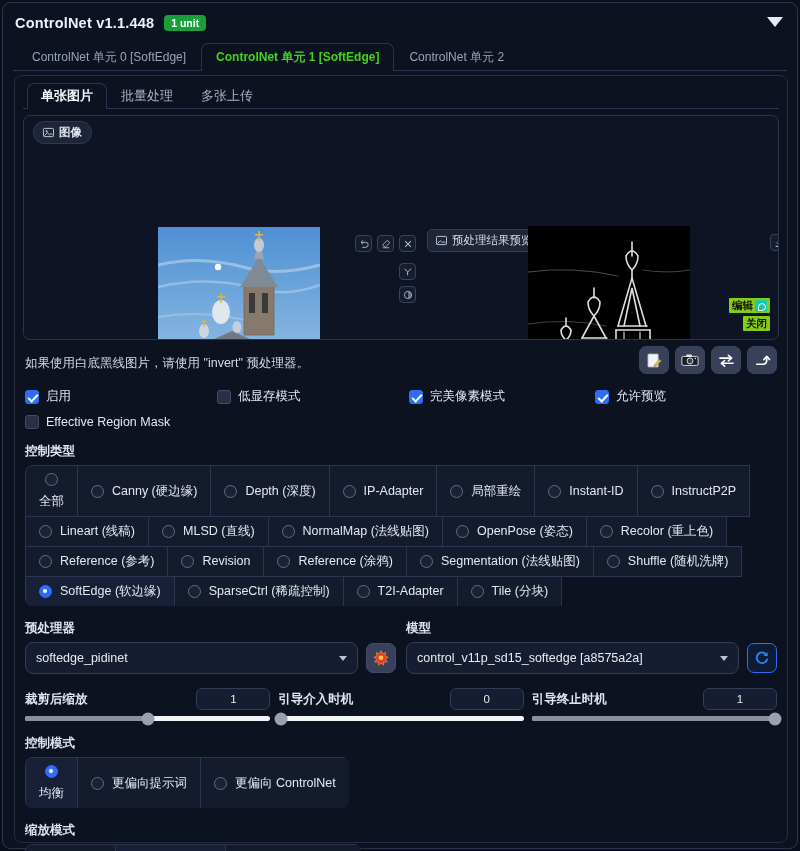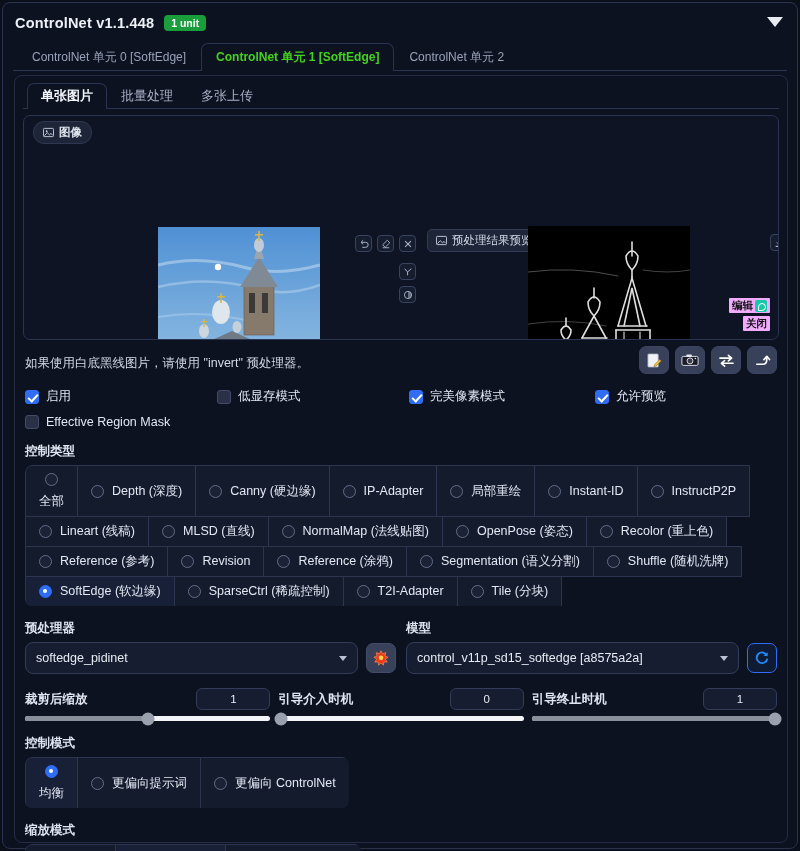--- a/index.html
+++ b/index.html
@@ -214,21 +214,21 @@
     background: #161d2f;
     display: flex; align-items: center; justify-content: center;
     cursor: pointer;
   }
   .wm-stack {
     position: absolute;
     right: 8px; bottom: 8px;
     display: flex; flex-direction: column; align-items: flex-end; gap: 3px;
   }
   .wm {
-    background: #f0abfc;
+    background: #84cc16;
     color: #111;
     font-size: 10.5px;
     font-weight: bold;
     padding: 1px 3px;
     line-height: 13px;
     display: flex; align-items: center; gap: 2px;
     border-radius: 1px;
   }
   .wm-logo {
     width: 12px; height: 12px;
@@ -761,28 +761,28 @@
 
     <div class="sec-label">控制类型</div>
     <div class="radio-grid">
       <div class="rrow">
         <div class="pill">
             <span class="radio"></span>
             <span>全部</span>
           </div>
         <div class="pill">
             <span class="radio"></span>
+            <span>Canny (硬边缘)</span>
+          </div>
+        <div class="pill">
+            <span class="radio"></span>
             <span>Depth (深度)</span>
           </div>
         <div class="pill">
             <span class="radio"></span>
-            <span>Canny (硬边缘)</span>
-          </div>
-        <div class="pill">
-            <span class="radio"></span>
             <span>IP-Adapter</span>
           </div>
         <div class="pill">
             <span class="radio"></span>
             <span>局部重绘</span>
           </div>
         <div class="pill">
             <span class="radio"></span>
             <span>Instant-ID</span>
           </div>
@@ -821,21 +821,21 @@
         <div class="pill">
             <span class="radio"></span>
             <span>Revision</span>
           </div>
         <div class="pill">
             <span class="radio"></span>
             <span>Reference (涂鸦)</span>
           </div>
         <div class="pill">
             <span class="radio"></span>
-            <span>Segmentation (语义分割)</span>
+            <span>Segmentation (法线贴图)</span>
           </div>
         <div class="pill">
             <span class="radio"></span>
             <span>Shuffle (随机洗牌)</span>
           </div>
       </div>
       <div class="rrow">
         <div class="pill sel">
             <span class="radio on"></span>
             <span>SoftEdge (软边缘)</span>

